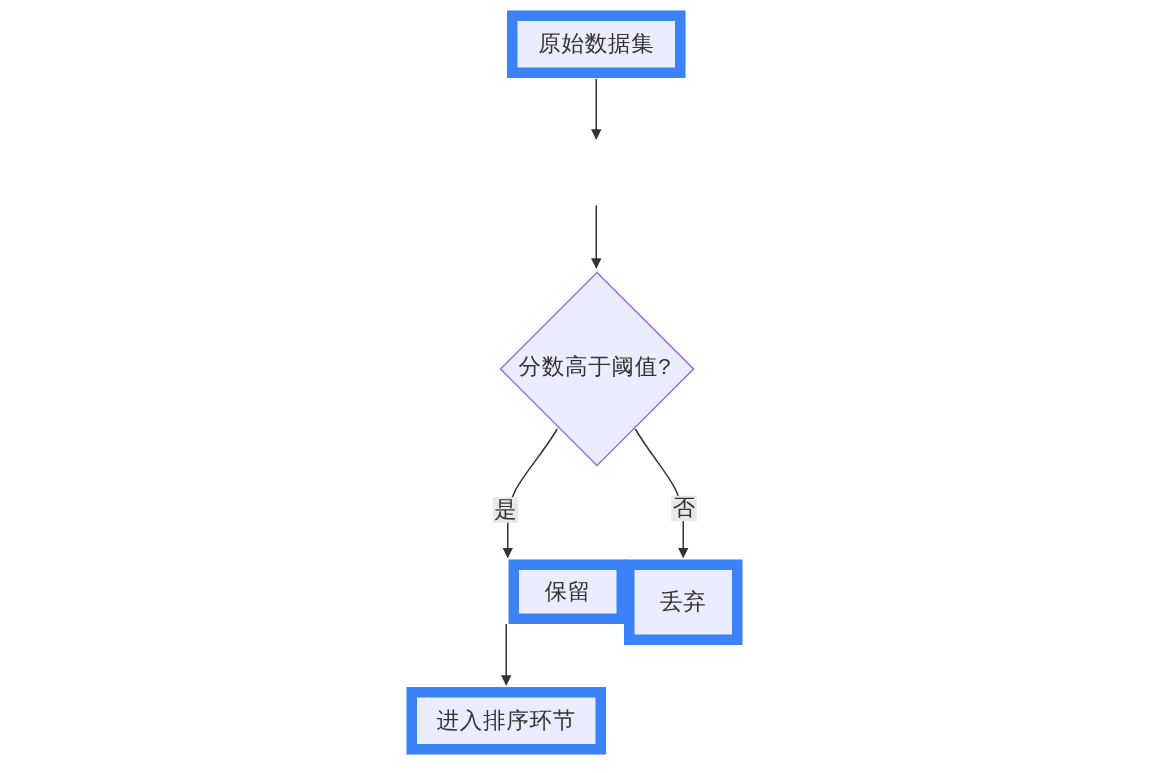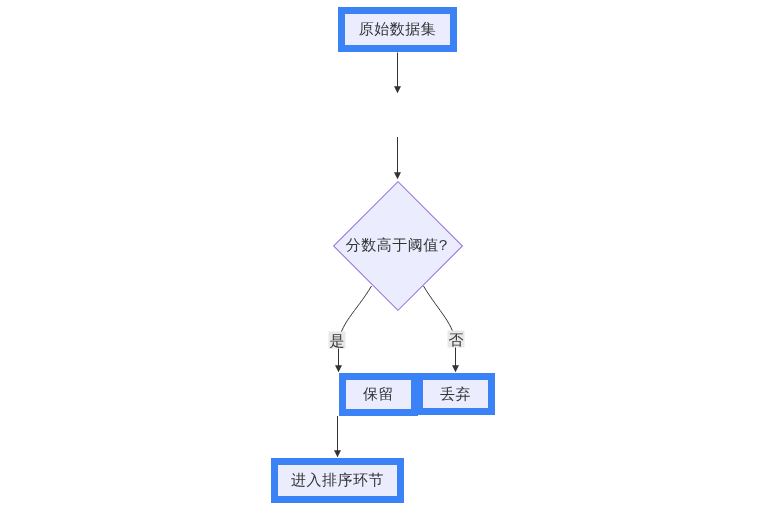--- a/index.html
+++ b/index.html
@@ -101,21 +101,21 @@
   <div class="diamond-shape"></div>
   <div class="diamond-label">分数高于阈值?</div>
 
   <div class="edge-label yes">是</div>
   <div class="edge-label no">否</div>
 
   <div class="node" style="left:299px; top:373px; width:79px; height:43px;margin-left:40px;">
     <span>保留</span>
   </div>
 
-  <div class="node" style="left:416px; top:373px; width:79px; height:42px;">
+  <div class="node" style="left:416px; top:373px; width:79px; height:57px;">
     <span>丢弃</span>
   </div>
 
   <div class="node" style="left:271px; top:458px; width:133px; height:45px;justify-content:center;">
     <span>进入排序环节</span>
   </div>
 
 </div>
 
 </body></html>

